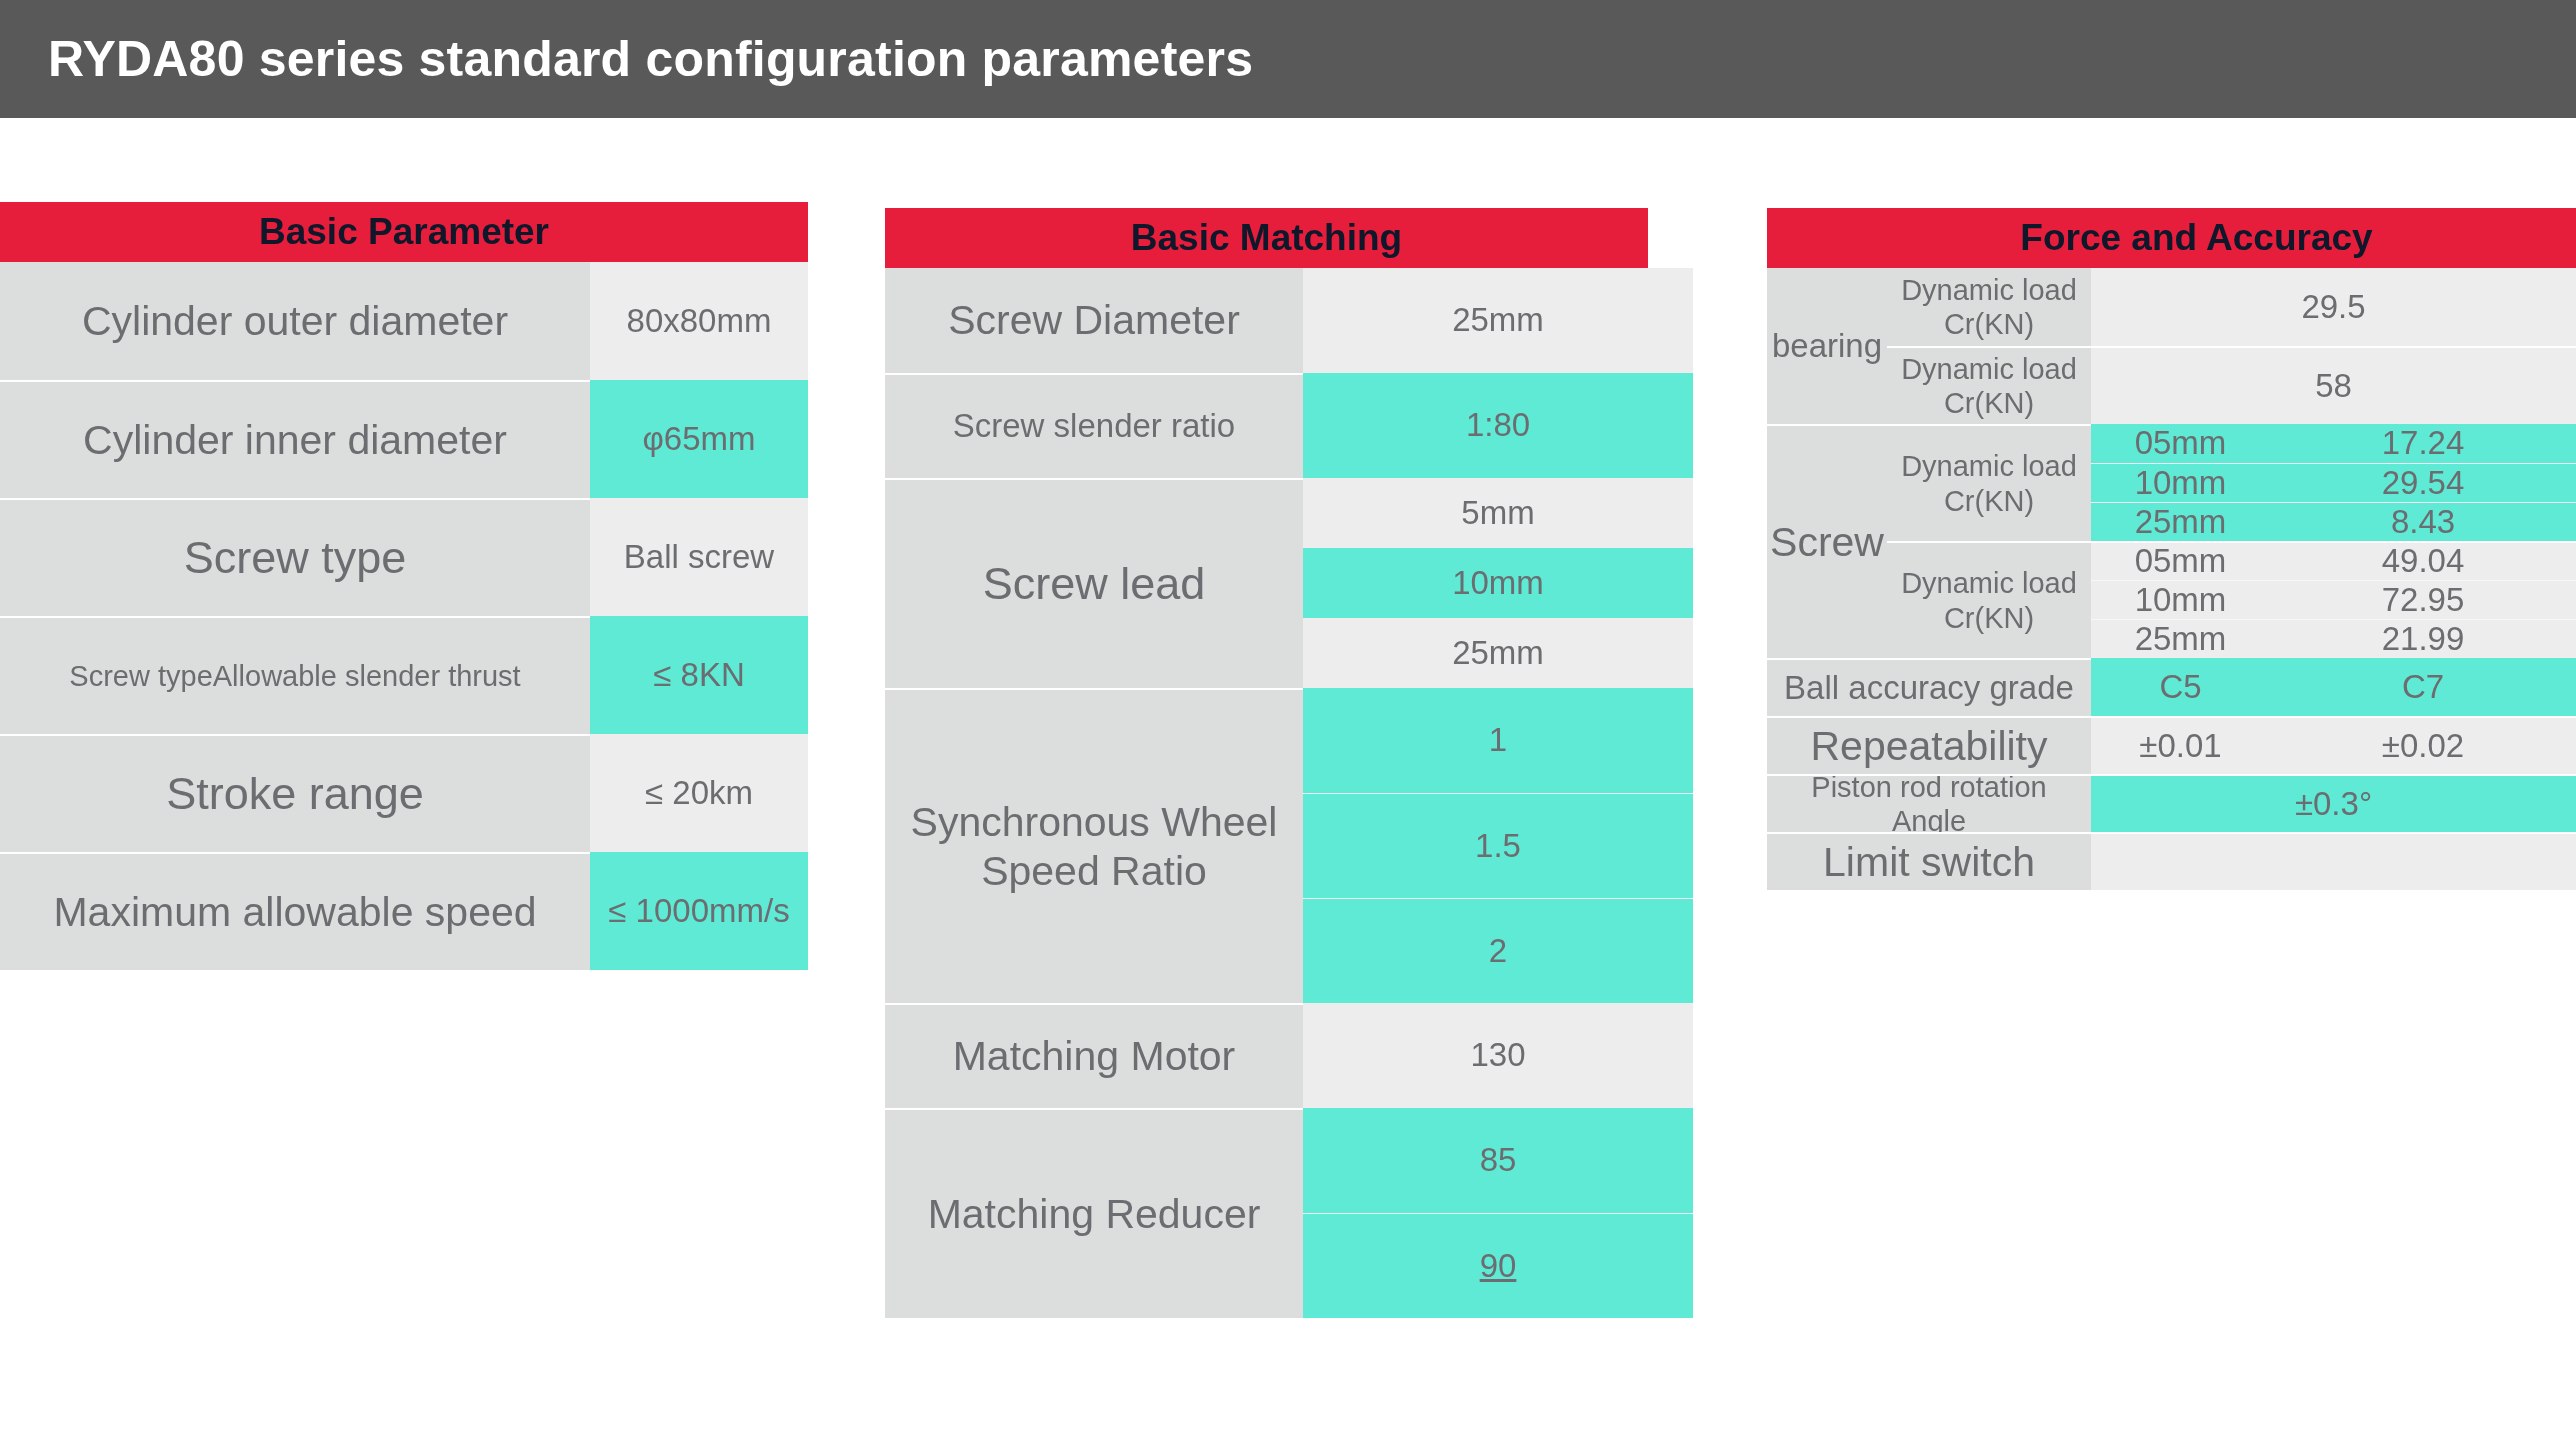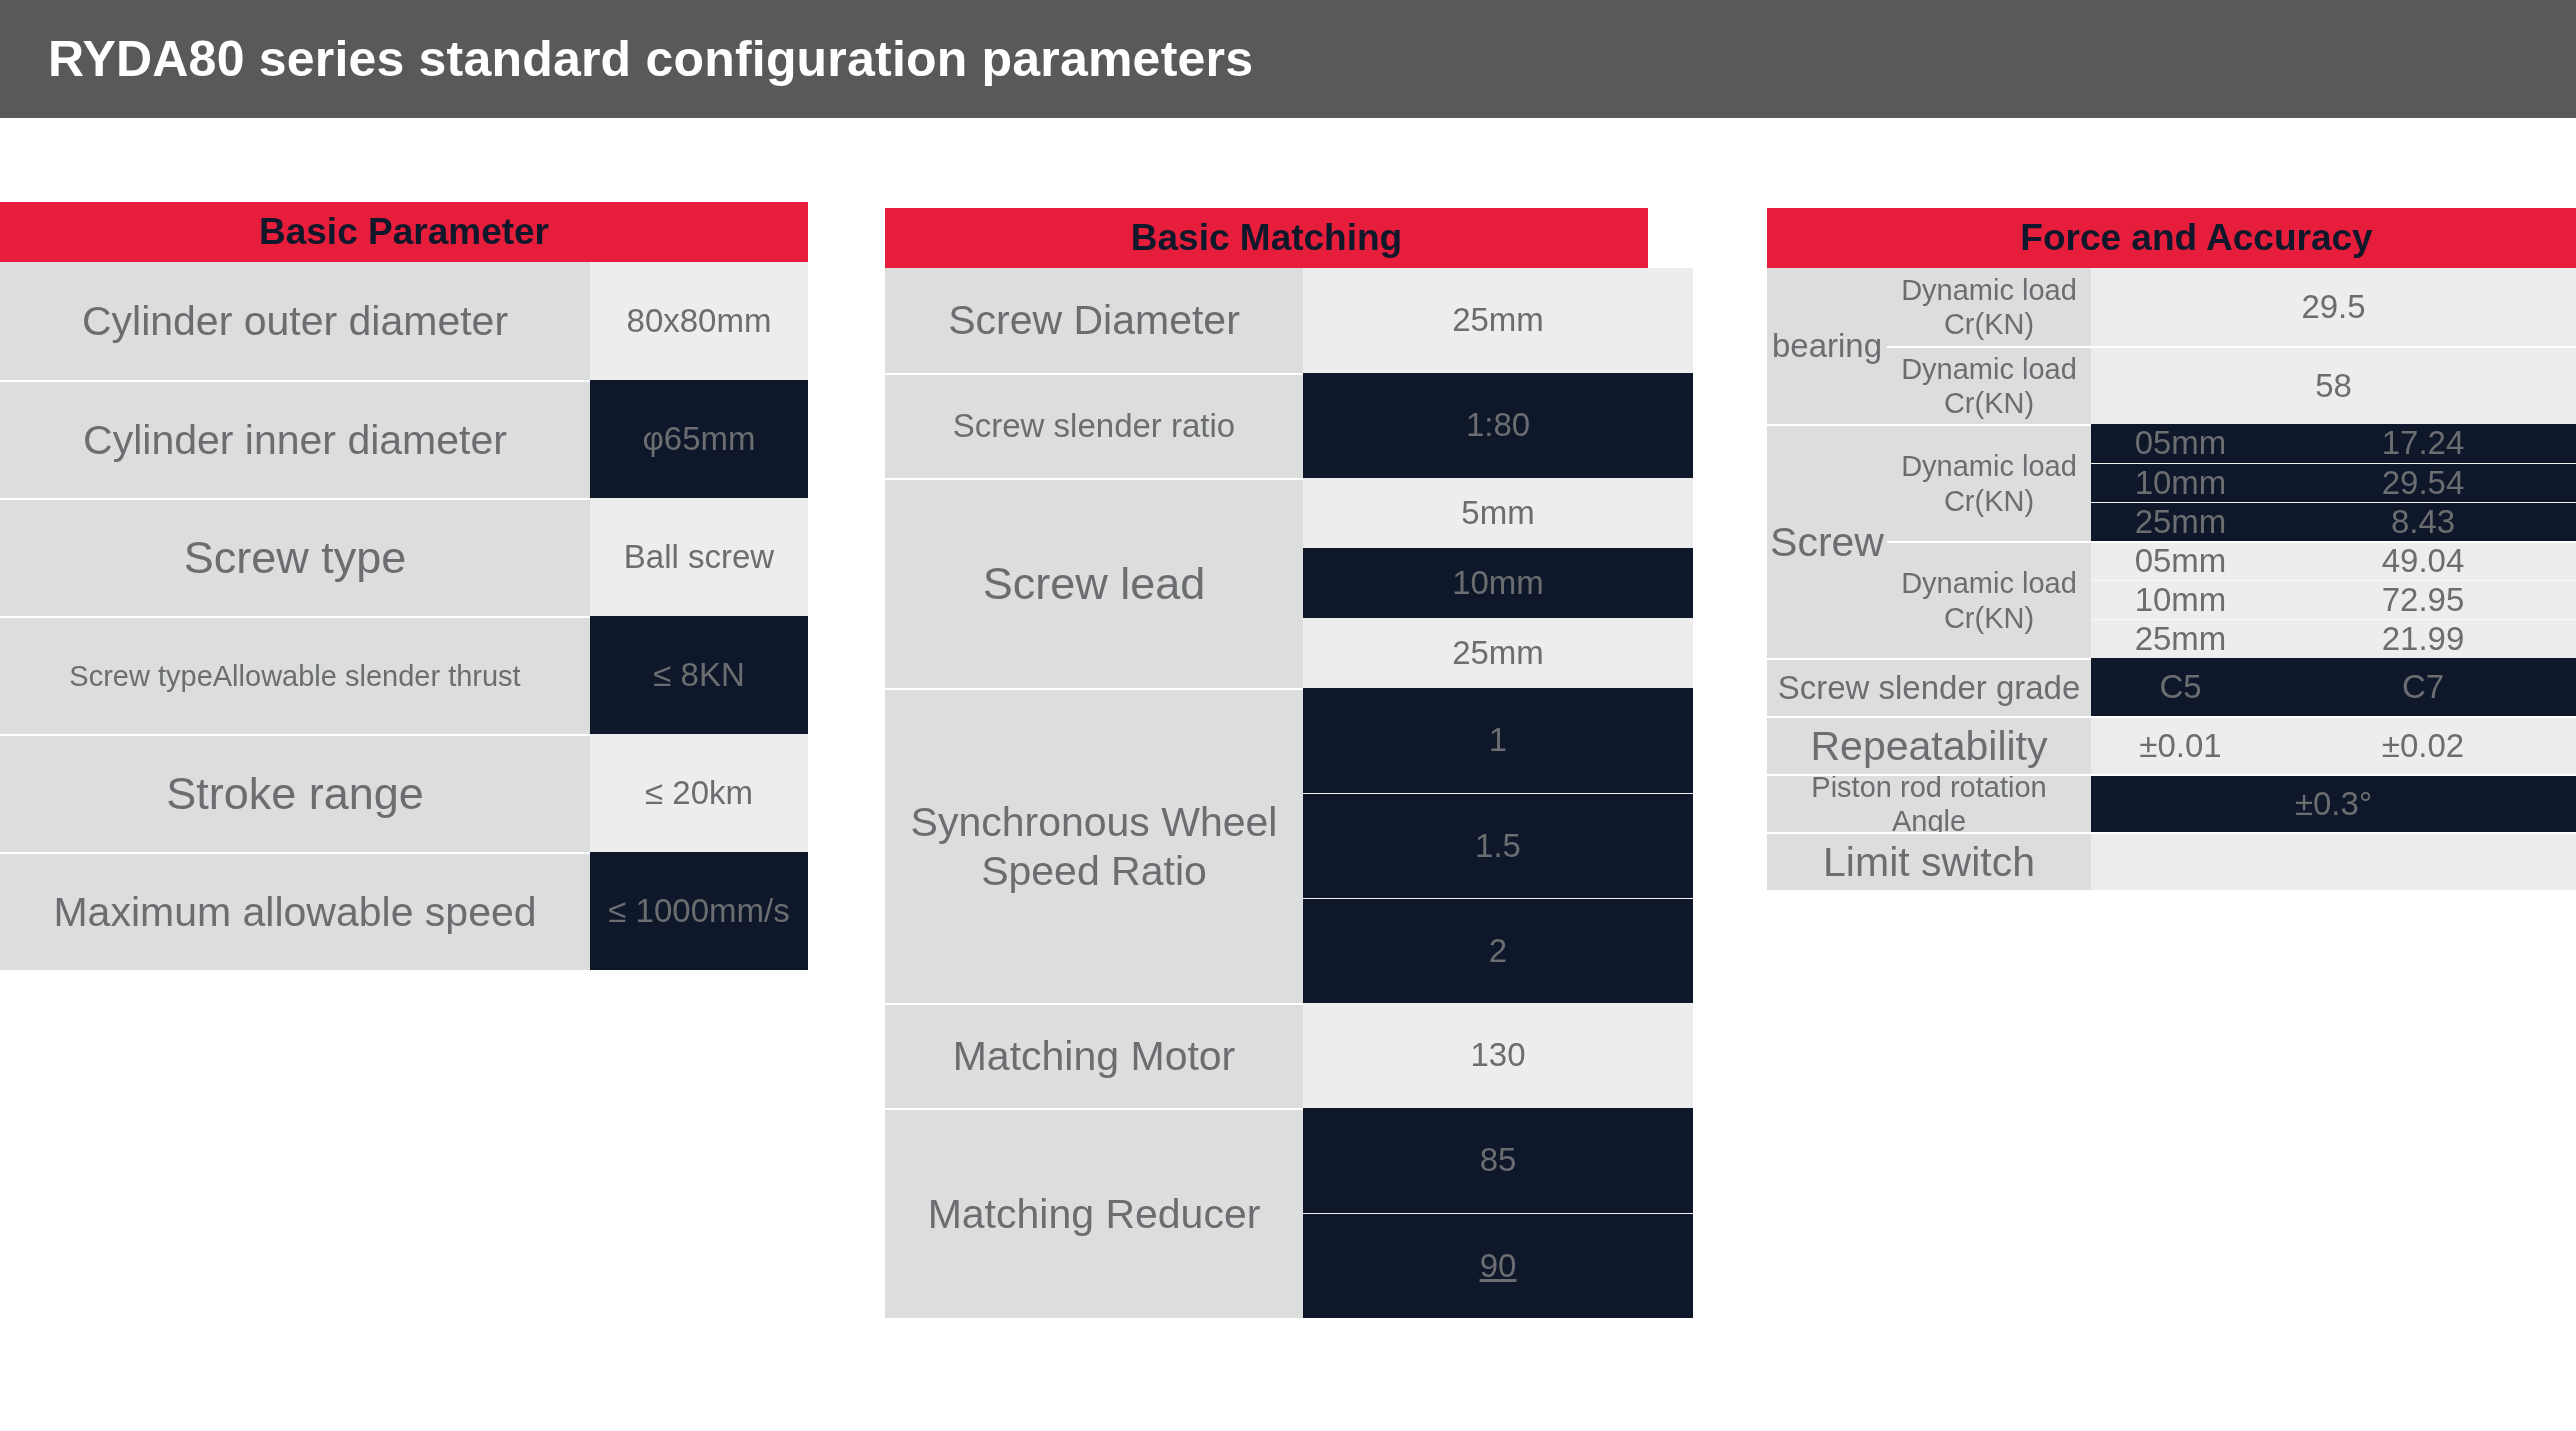--- a/index.html
+++ b/index.html
@@ -61,21 +61,21 @@
     justify-content: center;
     text-align: center;
     color: #6b6d70;
     padding: 1.9px 5.8px;
     overflow: hidden;
     line-height: 1.18;
   }
   .lbl   { background: #DCDDDD; }
   .lbl2  { background: #DCDDDD; }
   .valA  { background: #EDEDED; }
-  .valB  { background: #0f172a; }
+  .valB  { background: #5eead4; }
   .sep-h { border-top: 2.9px solid #ffffff; }
   .fs-s  { font-size: 29px; }
   .fs-m  { font-size: 33px; }
   .fs-l  { font-size: 41px; }
   .fs-xl { font-size: 45px; }
 
   
   #t1 { left: 0px; top: 202px; width: 808px; }
   #t1 .tbl-head { width: 808px; height: 60px; }
   #t1 .grid {
@@ -180,21 +180,21 @@
     <div class="cell valB fs-m" style="grid-row: 5; grid-column: 4; border-top:1.9px solid #F2F2F2;">8.43</div>
 
     <div class="cell lbl2 fs-s sep-h" style="grid-row: 6 / span 3;">Dynamic load Cr(KN)</div>
     <div class="cell valA fs-m sep-h" style="grid-row: 6; grid-column: 3;">05mm</div>
     <div class="cell valA fs-m sep-h" style="grid-row: 6; grid-column: 4;">49.04</div>
     <div class="cell valA fs-m" style="grid-row: 7; grid-column: 3; border-top:1.9px solid #F7F7F7;">10mm</div>
     <div class="cell valA fs-m" style="grid-row: 7; grid-column: 4; border-top:1.9px solid #F7F7F7;">72.95</div>
     <div class="cell valA fs-m" style="grid-row: 8; grid-column: 3; border-top:1.9px solid #F7F7F7;">25mm</div>
     <div class="cell valA fs-m" style="grid-row: 8; grid-column: 4; border-top:1.9px solid #F7F7F7;">21.99</div>
 
-    <div class="cell lbl fs-m sep-h" style="grid-row: 9; grid-column: 1 / span 2;">Screw slender grade</div>
+    <div class="cell lbl fs-m sep-h" style="grid-row: 9; grid-column: 1 / span 2;">Ball accuracy grade</div>
     <div class="cell valB fs-m" style="grid-row: 9; grid-column: 3;">C5</div>
     <div class="cell valB fs-m" style="grid-row: 9; grid-column: 4;">C7</div>
 
     <div class="cell lbl fs-l sep-h" style="grid-row: 10; grid-column: 1 / span 2;">Repeatability</div>
     <div class="cell valA fs-m sep-h" style="grid-row: 10; grid-column: 3;">±0.01</div>
     <div class="cell valA fs-m sep-h" style="grid-row: 10; grid-column: 4;">±0.02</div>
 
     <div class="cell lbl fs-s sep-h" style="grid-row: 11; grid-column: 1 / span 2;">Piston rod rotation Angle</div>
     <div class="cell valB fs-m sep-h" style="grid-row: 11; grid-column: 3 / span 2;">±0.3°</div>
 

